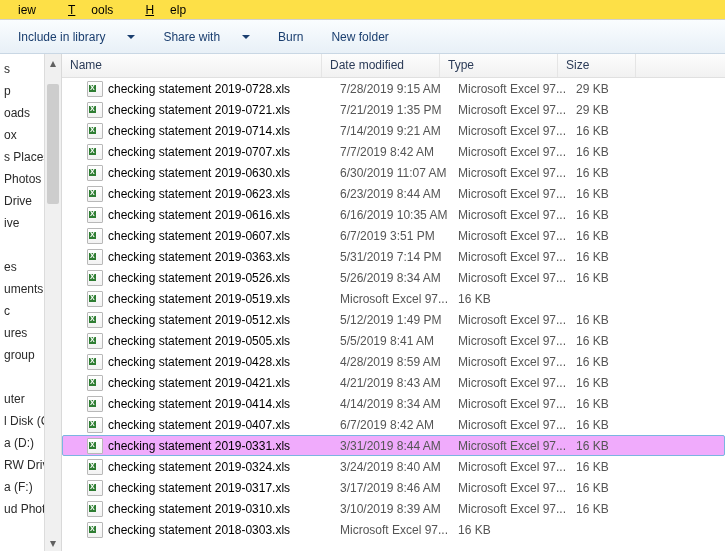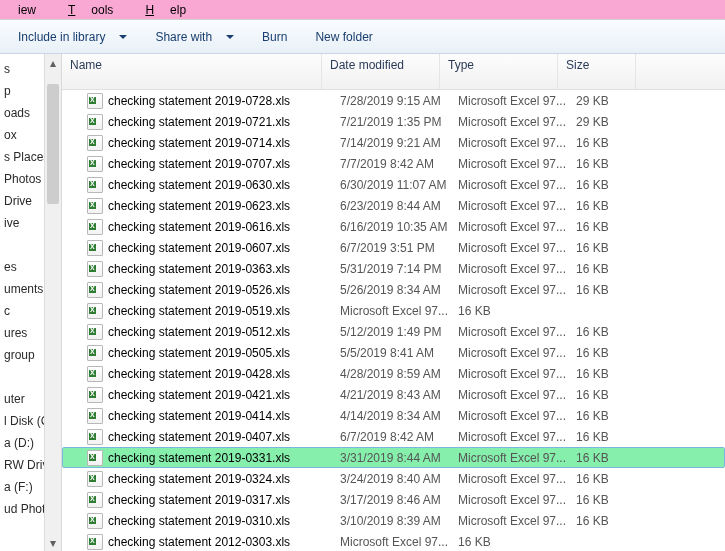--- a/index.html
+++ b/index.html
@@ -1,41 +1,41 @@
 <!DOCTYPE html>
 <html><head>
 <meta charset="utf-8">
 <style>
 * { box-sizing: border-box; margin: 0; padding: 0; font-family: "Segoe UI", Tahoma, sans-serif; font-size: 12px; }
 body { background: #fff; width: 725px; height: 551px; overflow: hidden; position: relative; }
 
-.menubar { height: 20px; display: flex; align-items: center; padding-left: 2px; border-bottom: 1px solid #d0d0d0; background: #f9a8d4; }
+.menubar { height: 20px; display: flex; align-items: center; padding-left: 2px; border-bottom: 1px solid #d0d0d0; background: #fde047; }
 .menubar span { padding: 2px 8px; cursor: default; }
 .menubar .ul { text-decoration: underline; }
 
 .toolbar { height: 34px; background: linear-gradient(#fafdff,#e8f0f7); border-bottom: 1px solid #c9d7e4; display: flex; align-items: center; padding-left: 18px; gap: 28px; color: #1a3e6f; }
-.toolbar .tb-item { display: flex; align-items: center; gap: 12px; cursor: default; }
+.toolbar .tb-item { display: flex; align-items: center; gap: 20px; cursor: default; }
 .chev { width:0;height:0;border-left:4px solid transparent;border-right:4px solid transparent;border-top:4px solid #1a3e6f; display:inline-block; margin-left:2px;}
 
 .main { display:flex; height: calc(551px - 20px - 34px); }
 .navpane { width: 62px; border-right: 1px solid #d9d9d9; background:#fff; overflow:hidden; padding-top:4px; position:relative;}
 .navpane .navitem { white-space:nowrap; padding:3px 0 3px 4px; color:#2a2a2a; cursor:default; font-size:12px; line-height:16px;}
 .navscroll { position:absolute; right:0; top:0; bottom:0; width:17px; background:#f0f0f0; border-left:1px solid #dcdcdc;}
 .navscroll .thumb { position:absolute; left:2px; right:2px; top:30px; height:120px; background:#cdcdcd; border-radius:2px;}
 .navscroll .arr { position:absolute; left:0; right:0; height:17px; display:flex; align-items:center; justify-content:center; color:#606060;}
 .navscroll .arr.up{top:0;} .navscroll .arr.dn{bottom:0;}
 
 .listarea { flex:1; display:flex; flex-direction:column; overflow:hidden; }
-.cols { display:flex; height:36px; border-bottom:1px solid #e0e0e0; background:linear-gradient(#fdfdfd,#f1f1f1); color:#2b3b57; }
+.cols { display:flex; height:24px; border-bottom:1px solid #e0e0e0; background:linear-gradient(#fdfdfd,#f1f1f1); color:#2b3b57; }
 .cols .col { padding:4px 8px; border-right:1px solid #e5e5e5; white-space:nowrap; overflow:hidden; cursor:default;}
 .c-name{ width:260px; padding-left:28px;} .c-date{ width:118px;} .c-type{ width:118px;} .c-size{ width:78px; text-align:left;}
 
 .rows { flex:1; overflow-y:auto; }
 .row { display:flex; height:21px; align-items:center; padding-left:23px; border:1px solid transparent; }
-.row.sel { background:#86efac; border:1px solid #7bb5e0; border-radius:2px;}
+.row.sel { background:#f0abfc; border:1px solid #7bb5e0; border-radius:2px;}
 .row .icon { width:18px; height:16px; margin-right:4px; flex:none; display:flex; align-items:center; justify-content:center;}
 .row .fname { width:232px; white-space:nowrap; overflow:hidden; color:#000; }
 .row .fdate { width:118px; white-space:nowrap; color:#555;}
 .row .ftype { width:118px; white-space:nowrap; color:#555; overflow:hidden;}
 .row .fsize { width:70px; text-align:left; color:#555; padding-right:8px;}
 
 .xls-icon { width:16px; height:16px; background:linear-gradient(#fff,#f2f2f2); border:1px solid #b8b8b8; border-radius:1px; position:relative;}
 .xls-icon:before { content:""; position:absolute; left:1px; top:3px; width:7px; height:7px; background:#2e7d32;}
 .xls-icon:after { content:"X"; position:absolute; left:2px; top:2px; font-size:7px; color:#fff; font-weight:bold; line-height:7px;}
 </style>
@@ -290,19 +290,19 @@
           </span>
           <span class="fname">checking statement 2019-0310.xls</span>
           <span class="fdate">3/10/2019 8:39 AM</span>
           <span class="ftype">Microsoft Excel 97...</span>
           <span class="fsize">16 KB</span>
         </div>
         <div class="row">
           <span class="icon">
             <span class="xls-icon"></span>
           </span>
-          <span class="fname">checking statement 2012-0303.xls</span>
+          <span class="fname">checking statement 2018-0303.xls</span>
           <span class="ftype">Microsoft Excel 97...</span>
           <span class="fsize">16 KB</span>
         </div>
       </div>
   </div>
 </div>
 
 </body></html>

